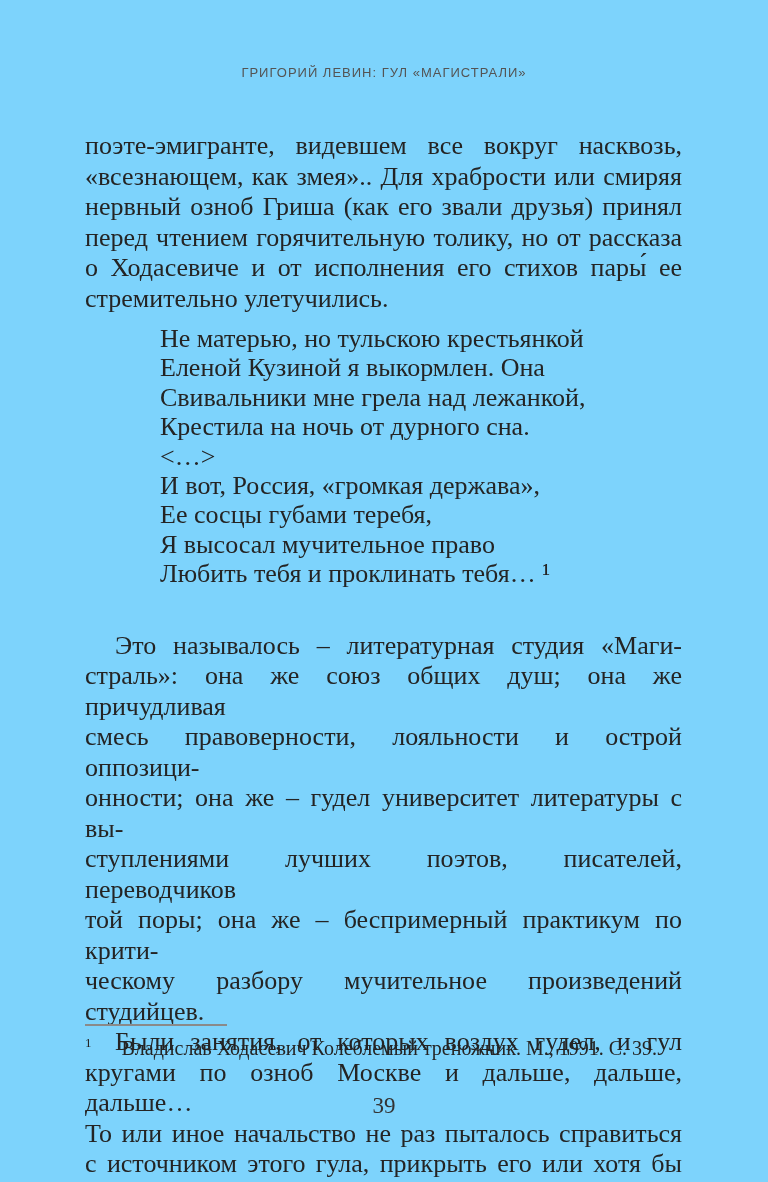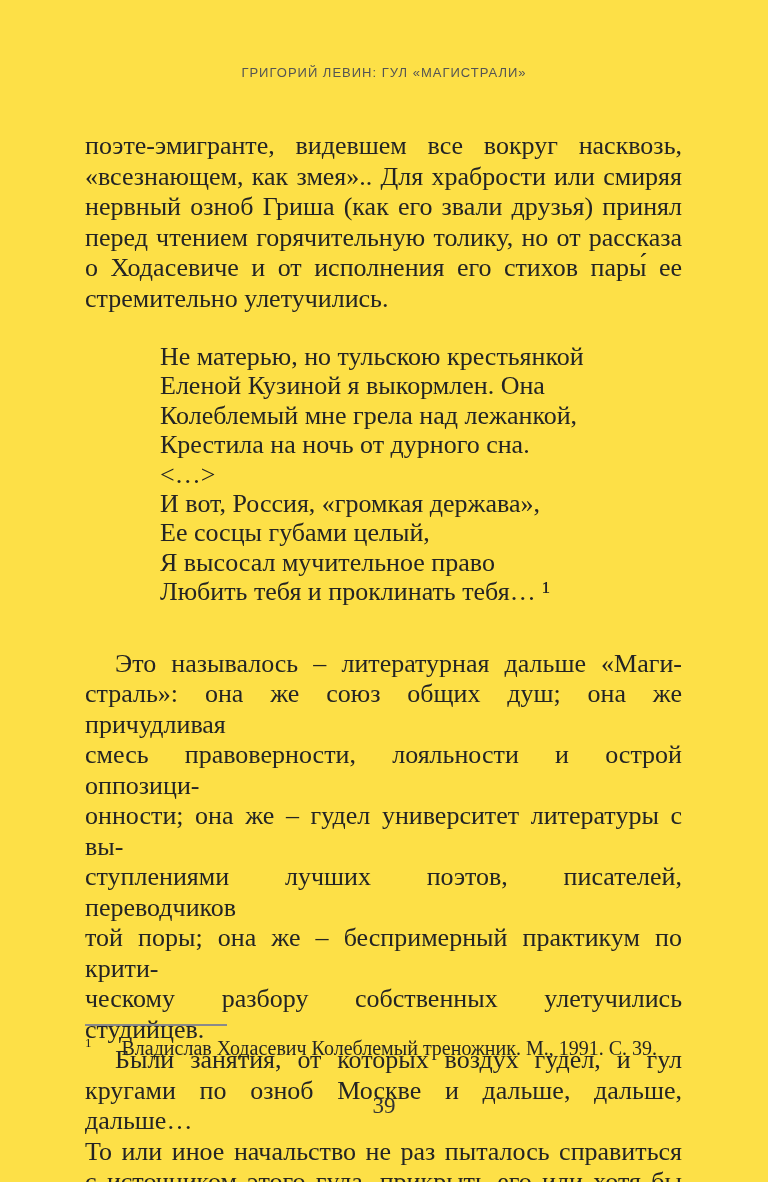--- a/index.html
+++ b/index.html
@@ -4,21 +4,21 @@
 <style>
   html, body {
     margin: 0;
     padding: 0;
     background: #ffffff;
   }
   .page {
     position: relative;
     width: 768px;
     height: 1182px;
-    background: #fde047;
+    background: #7dd3fc;
     font-family: "Liberation Serif", serif;
     color: #242424;
     overflow: hidden;
   }
   .running-head {
     position: absolute;
     top: 65px;
     left: 0;
     right: 0;
     text-align: center;
@@ -40,21 +40,21 @@
     text-align-last: justify;
     -moz-text-align-last: justify;
   }
   .para .line.indent {
     padding-left: 30px;
   }
   .para .line.indent.just {
     text-indent: 0;
   }
   .poem {
-    margin-top: 28px;
+    margin-top: 10px;
     margin-left: 75px;
     line-height: 29.4px;
   }
   .para-2 {
     margin-top: 42px;
   }
   .footnote {
     position: absolute;
     top: 1024px;
     left: 85px;
@@ -100,37 +100,37 @@
         <div class="line just">«всезнающем, как змея».. Для храбрости или смиряя</div>
         <div class="line just">нервный озноб Гриша (как его звали друзья) принял</div>
         <div class="line just">перед чтением горячительную толику, но от рассказа</div>
         <div class="line just">о Ходасевиче и от исполнения его стихов пары́ ее</div>
         <div class="line">стремительно улетучились.</div>
       </div>
 
     <div class="poem">
         <div class="line">Не матерью, но тульскою крестьянкой</div>
         <div class="line">Еленой Кузиной я выкормлен. Она</div>
-        <div class="line">Колеблемый мне грела над лежанкой,</div>
+        <div class="line">Свивальники мне грела над лежанкой,</div>
         <div class="line">Крестила на ночь от дурного сна.</div>
         <div class="line">&lt;…&gt;</div>
         <div class="line">И вот, Россия, «громкая держава»,</div>
-        <div class="line">Ее сосцы губами целый,</div>
+        <div class="line">Ее сосцы губами теребя,</div>
         <div class="line">Я высосал мучительное право</div>
         <div class="line">Любить тебя и проклинать тебя… ¹</div>
       </div>
 
     <div class="para para-2">
-        <div class="line just indent">Это называлось – литературная дальше «Маги-</div>
+        <div class="line just indent">Это называлось – литературная студия «Маги-</div>
         <div class="line just">страль»: она же союз общих душ; она же причудливая</div>
         <div class="line just">смесь правоверности, лояльности и острой оппозици-</div>
         <div class="line just">онности; она же – гудел университет литературы с вы-</div>
         <div class="line just">ступлениями лучших поэтов, писателей, переводчиков</div>
         <div class="line just">той поры; она же – беспримерный практикум по крити-</div>
-        <div class="line just">ческому разбору собственных улетучились студийцев.</div>
+        <div class="line just">ческому разбору мучительное произведений студийцев.</div>
       </div>
 
     <div class="para para-3">
         <div class="line just indent">Были занятия, от которых воздух гудел, и гул</div>
         <div class="line just">кругами по озноб Москве и дальше, дальше, дальше…</div>
         <div class="line just">То или иное начальство не раз пыталось справиться</div>
         <div class="line just">с источником этого гула, прикрыть его или хотя бы</div>
       </div>
 
   </div>

